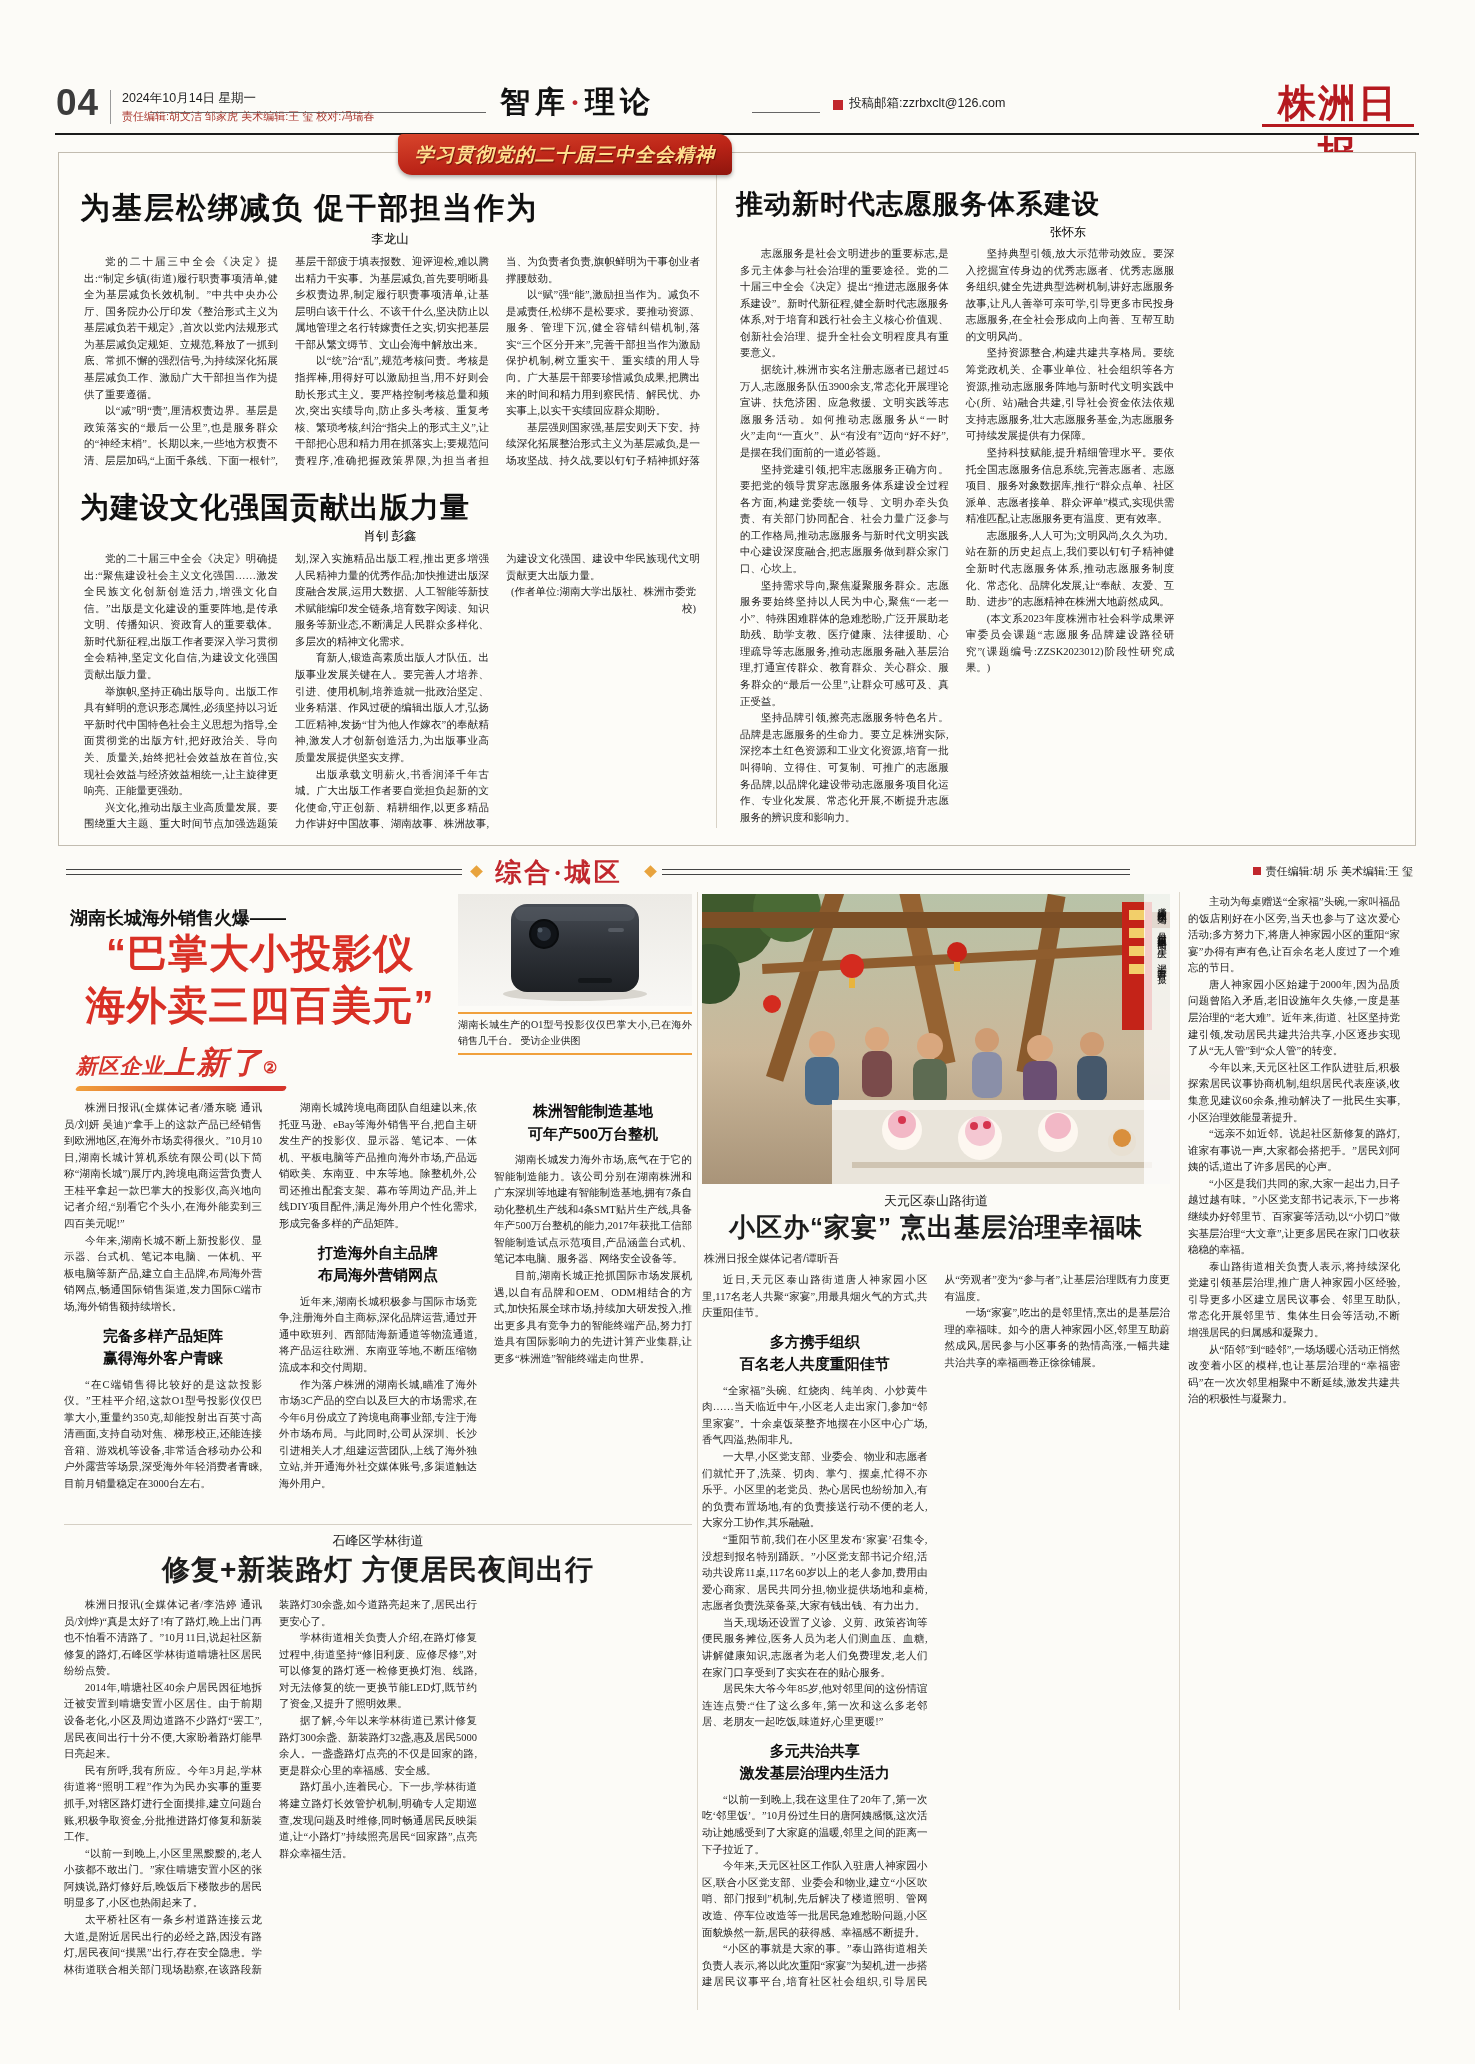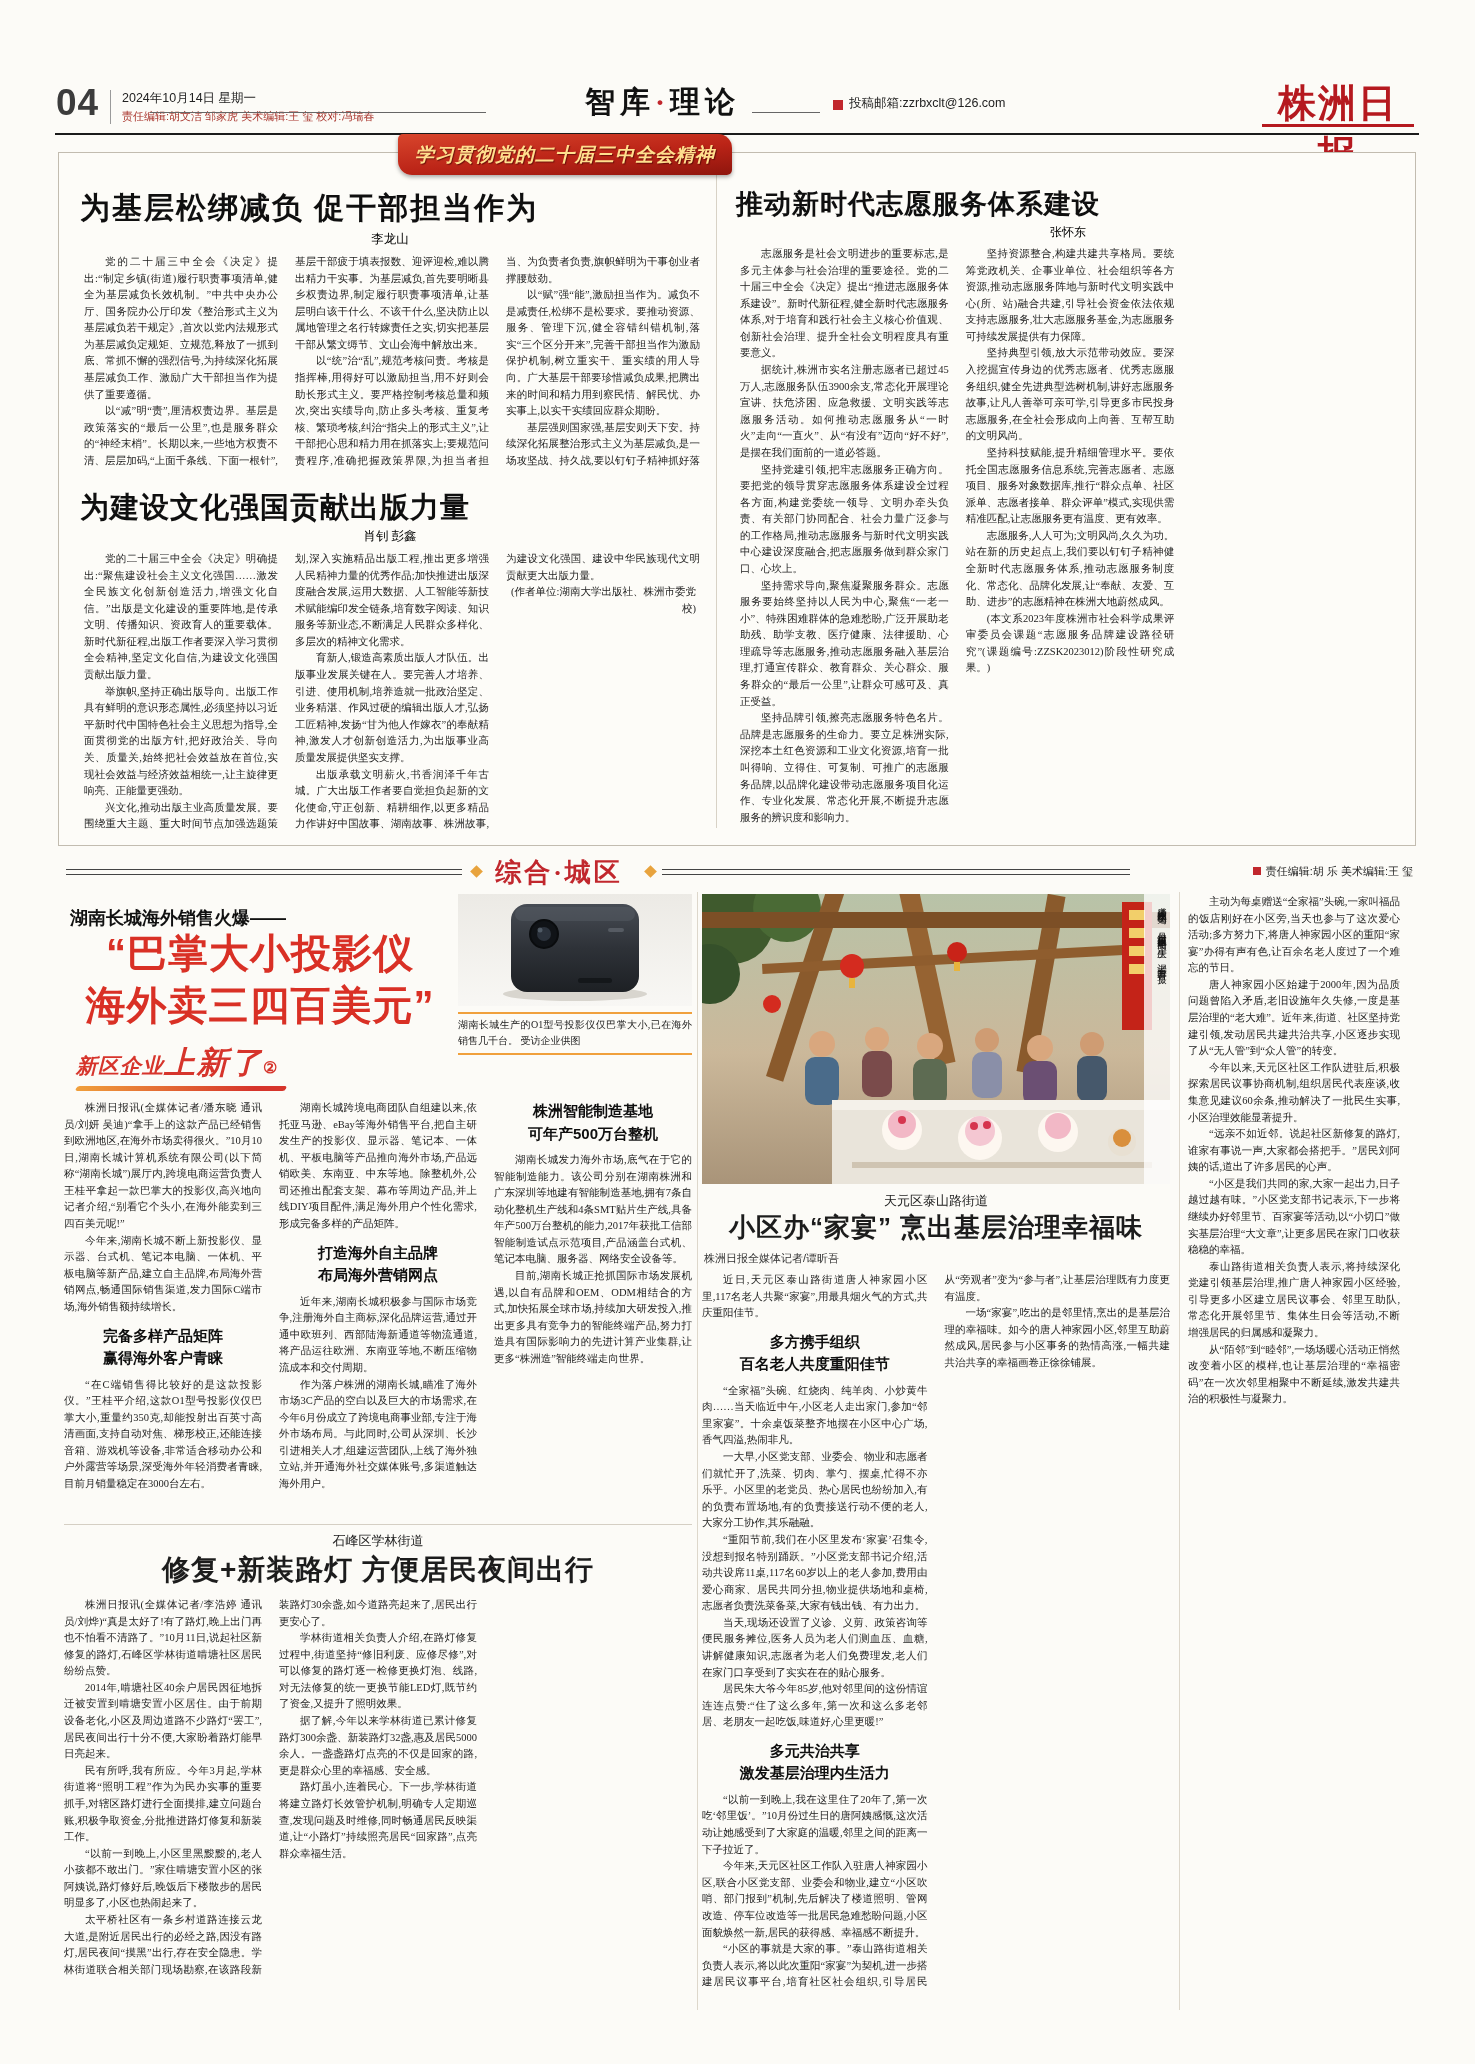--- a/index.html
+++ b/index.html
@@ -6,21 +6,21 @@
   .page{position:relative;width:1475px;height:2064px;margin:0 auto;background:#fcfbf7;
         font-family:"Liberation Serif","DejaVu Serif",serif;color:#1c1c1c;overflow:hidden;}
   .abs{position:absolute;}
   .sans{font-family:"Liberation Sans","DejaVu Sans",sans-serif;}
 
   
   .pagenum{left:56px;top:82px;font-size:37px;font-weight:700;color:#3c3c3c;letter-spacing:1px;}
   .hbar{left:110px;top:90px;width:1px;height:34px;background:#9a9a9a;}
   .hdate{left:122px;top:90px;font-size:12.5px;color:#222;}
   .heditors{left:122px;top:109px;font-size:11px;color:#a8332b;}
-  .htitle{left:500px;top:82px;width:240px;text-align:right;font-size:30px;font-weight:700;letter-spacing:5px;color:#111;}
+  .htitle{left:500px;top:82px;width:240px;text-align:left;font-size:30px;font-weight:700;letter-spacing:5px;color:#111;}
   .htitle .dot{color:#c1272d;}
   .hline{top:112px;height:1px;background:#666;}
   .mailsq{left:833px;top:100px;width:10px;height:10px;background:#c1272d;}
   .hmail{left:849px;top:95px;font-size:12.5px;color:#222;}
   .masthead{left:1262px;top:78px;width:152px;text-align:center;font-size:38px;font-weight:700;color:#b5191f;letter-spacing:2px;}
   .mastrule{left:1262px;top:124px;width:152px;height:3px;background:#b5191f;}
   .toprule{left:55px;top:133px;width:1364px;height:2px;background:#1b1b1b;}
 
   
   .banner{left:398px;top:134px;width:334px;height:41px;background:linear-gradient(175deg,#d8452c 0%,#bb2417 55%,#8f150d 100%);
@@ -153,22 +153,22 @@
 
   <div class="abs a-title a2-title">推动新时代志愿服务体系建设</div>
   <div class="abs a-byline a2-byline">张怀东</div>
   <div class="abs bodytext col3 a2-body">
     <div>
         <p>志愿服务是社会文明进步的重要标志,是多元主体参与社会治理的重要途径。党的二十届三中全会《决定》提出“推进志愿服务体系建设”。新时代新征程,健全新时代志愿服务体系,对于培育和践行社会主义核心价值观、创新社会治理、提升全社会文明程度具有重要意义。</p>
         <p>据统计,株洲市实名注册志愿者已超过45万人,志愿服务队伍3900余支,常态化开展理论宣讲、扶危济困、应急救援、文明实践等志愿服务活动。如何推动志愿服务从“一时火”走向“一直火”、从“有没有”迈向“好不好”,是摆在我们面前的一道必答题。</p>
         <p>坚持党建引领,把牢志愿服务正确方向。要把党的领导贯穿志愿服务体系建设全过程各方面,构建党委统一领导、文明办牵头负责、有关部门协同配合、社会力量广泛参与的工作格局,推动志愿服务与新时代文明实践中心建设深度融合,把志愿服务做到群众家门口、心坎上。</p>
         <p>坚持需求导向,聚焦凝聚服务群众。志愿服务要始终坚持以人民为中心,聚焦“一老一小”、特殊困难群体的急难愁盼,广泛开展助老助残、助学支教、医疗健康、法律援助、心理疏导等志愿服务,推动志愿服务融入基层治理,打通宣传群众、教育群众、关心群众、服务群众的“最后一公里”,让群众可感可及、真正受益。</p>
         <p>坚持品牌引领,擦亮志愿服务特色名片。品牌是志愿服务的生命力。要立足株洲实际,深挖本土红色资源和工业文化资源,培育一批叫得响、立得住、可复制、可推广的志愿服务品牌,以品牌化建设带动志愿服务项目化运作、专业化发展、常态化开展,不断提升志愿服务的辨识度和影响力。</p>
+        <p>坚持典型引领,放大示范带动效应。要深入挖掘宣传身边的优秀志愿者、优秀志愿服务组织,健全先进典型选树机制,讲好志愿服务故事,让凡人善举可亲可学,引导更多市民投身志愿服务,在全社会形成向上向善、互帮互助的文明风尚。</p>
         <p>坚持资源整合,构建共建共享格局。要统筹党政机关、企事业单位、社会组织等各方资源,推动志愿服务阵地与新时代文明实践中心(所、站)融合共建,引导社会资金依法依规支持志愿服务,壮大志愿服务基金,为志愿服务可持续发展提供有力保障。</p>
-        <p>坚持典型引领,放大示范带动效应。要深入挖掘宣传身边的优秀志愿者、优秀志愿服务组织,健全先进典型选树机制,讲好志愿服务故事,让凡人善举可亲可学,引导更多市民投身志愿服务,在全社会形成向上向善、互帮互助的文明风尚。</p>
         <p>坚持科技赋能,提升精细管理水平。要依托全国志愿服务信息系统,完善志愿者、志愿项目、服务对象数据库,推行“群众点单、社区派单、志愿者接单、群众评单”模式,实现供需精准匹配,让志愿服务更有温度、更有效率。</p>
         <p>志愿服务,人人可为;文明风尚,久久为功。站在新的历史起点上,我们要以钉钉子精神健全新时代志愿服务体系,推动志愿服务制度化、常态化、品牌化发展,让“奉献、友爱、互助、进步”的志愿精神在株洲大地蔚然成风。</p>
         <p>(本文系2023年度株洲市社会科学成果评审委员会课题“志愿服务品牌建设路径研究”(课题编号:ZZSK2023012)阶段性研究成果。)</p>
       </div>
   </div>
 
   <div class="abs dline cs-l"></div>
   <div class="abs diamond d1"></div>
   <div class="abs cs-title">综合·城区</div>
   <div class="abs diamond d2"></div>

